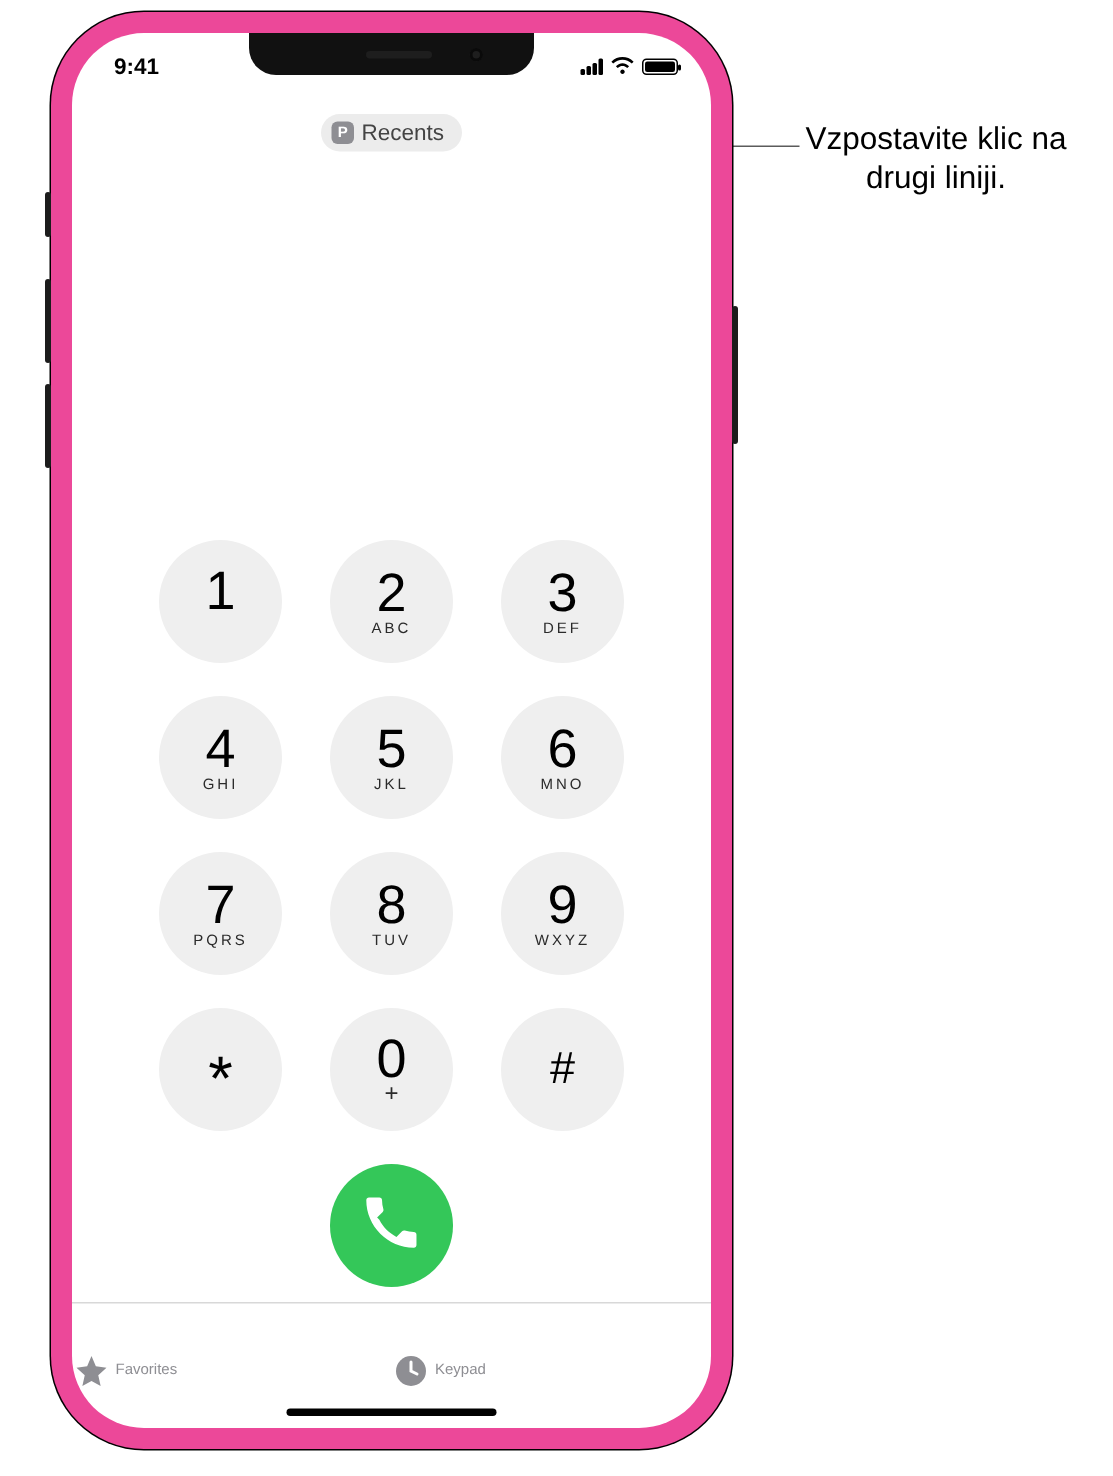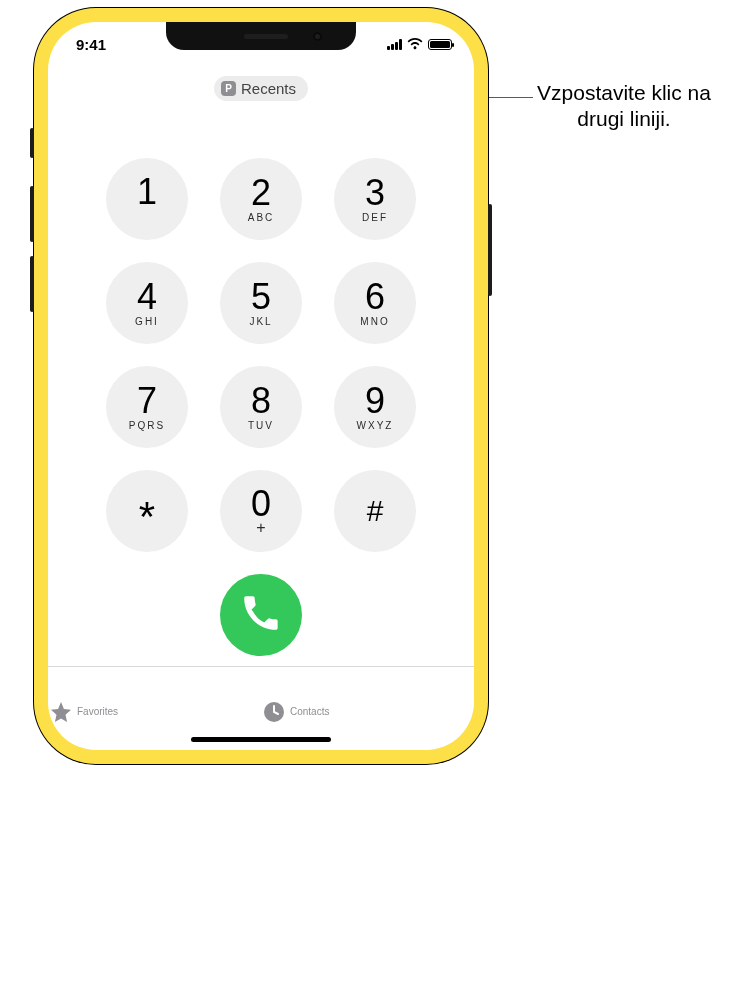--- a/index.html
+++ b/index.html
@@ -10,23 +10,23 @@
     position: relative;
     overflow: hidden;
   }
 
   
   .phone-frame {
     position: absolute;
     left: 34px;
     top: 8px;
     width: 454px;
-    height: 756px;
+    height: 958px;
     border-radius: 62px;
-    background: #fde047;
+    background: #ec4899;
     padding: 14px;
     box-shadow: 0 0 0 1px #000;
   }
   .side-btn {
     position: absolute;
     background: #1c1c1c;
     border-radius: 2px;
   }
   .side-btn.l1 { left: -4px; top: 120px; width: 4px; height: 30px; }
   .side-btn.l2 { left: -4px; top: 178px; width: 4px; height: 56px; }
@@ -315,19 +315,19 @@
         </span>
         <span>Favorites</span>
       </div>
       <div class="tab">
         <span class="ticon">
           <svg viewBox="0 0 24 24" width="24" height="24">
               <circle cx="12" cy="12" r="10"></circle>
               <path d="M12 6v6l4 2" stroke="#fff" stroke-width="2" fill="none" stroke-linecap="round"></path>
             </svg>
         </span>
-        <span>Contacts</span>
+        <span>Keypad</span>
       </div>
       <div class="home-ind"></div>
     </div>
 
   </div>
 </div>
 
 </body></html>

